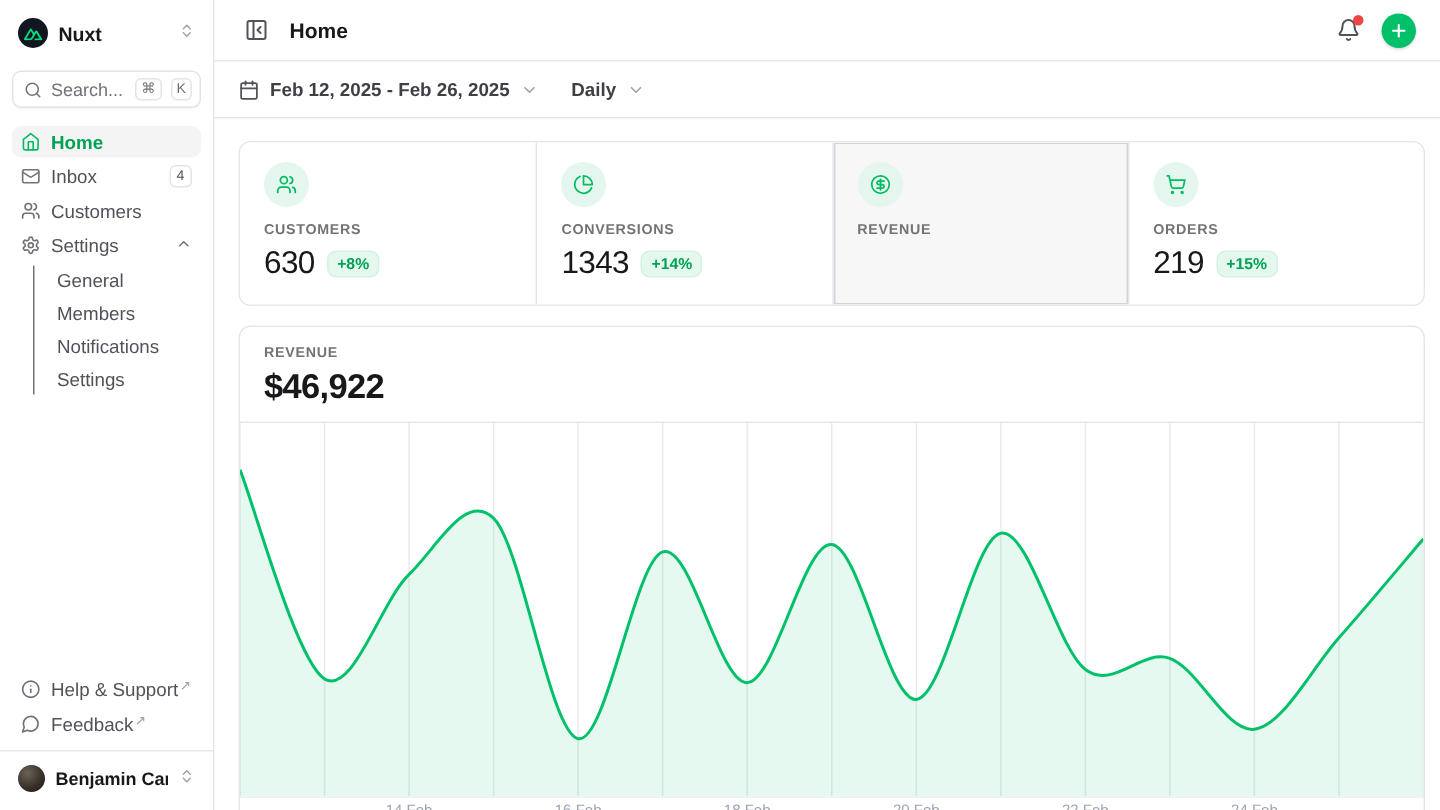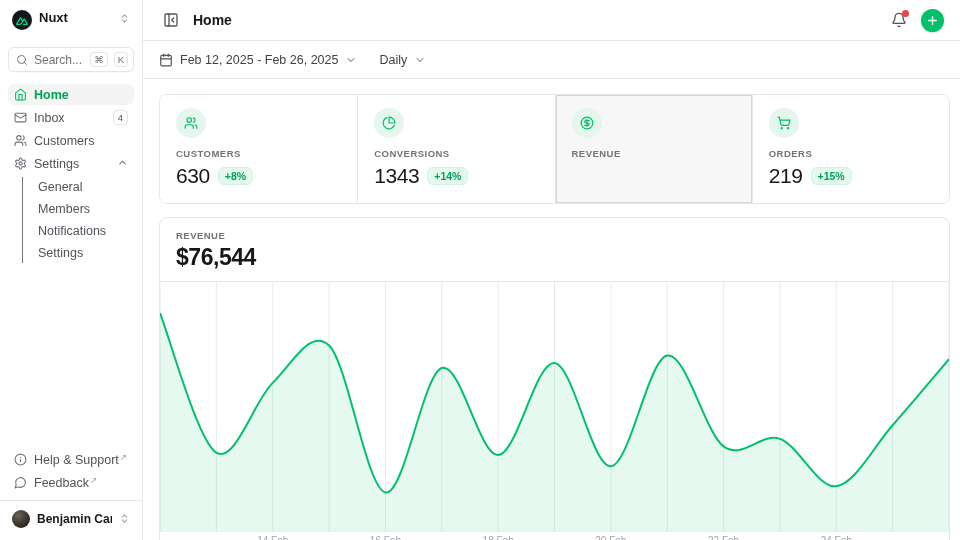--- a/index.html
+++ b/index.html
@@ -3,21 +3,21 @@
 <meta charset="utf-8">
 <style>
   * { margin:0; padding:0; box-sizing:border-box; }
   html,body { width:960px; height:540px; overflow:hidden; background:#fff;
     font-family:"Liberation Sans","DejaVu Sans",sans-serif; color:#18181B; }
   .app { display:flex; width:960px; height:540px; }
 
   
   .sidebar { width:143px; min-width:143px; border-right:1px solid #E5E7EB;
     display:flex; flex-direction:column; padding:10px 8px 6px; background:#fff; }
-  .ws-row { display:flex; gap:7px; height:24px; padding:0 4px;
+  .ws-row { display:flex; align-items:center; gap:7px; height:24px; padding:0 4px;
     border-radius:6px; cursor:pointer; }
   .ws-logo { width:20px; height:20px; border-radius:50%; background:#11161F;
     display:flex; align-items:center; justify-content:center; flex:none; }
   .ws-logo svg { width:12px; height:10px; }
   .ws-name { font-size:13px; font-weight:700; flex:1; }
   .updown { color:#9CA3AF; }
   .updown svg { width:11px; height:11px; }
 
   .search-box { margin:13px 0 12px; height:25px; border:1px solid #E4E4E7; border-radius:6px;
     display:flex; align-items:center; gap:6px; padding:0 5px 0 7px; background:#fff;
@@ -62,21 +62,21 @@
   .page-title { font-size:14px; font-weight:700; flex:1; }
   .bell-dot { position:absolute; top:2px; right:2px; width:7px; height:7px; border-radius:50%; }
   .plus-btn { width:23px; height:23px; border-radius:50%; border:none; cursor:pointer;
     display:flex; align-items:center; justify-content:center; color:#fff;
     box-shadow:0 1px 2px rgba(0,0,0,.15); }
   .plus-btn svg { width:13px; height:13px; }
 
   .toolbar { height:38px; border-bottom:1px solid #E5E7EB; display:flex; align-items:center;
     padding:0 16px; gap:22px; }
   .tb-btn { display:flex; align-items:center; gap:7px; background:none; border:none;
-    font-size:12.5px; font-weight:400; color:#3F3F46; cursor:pointer; font-family:inherit; }
+    font-size:12.5px; font-weight:700; color:#3F3F46; cursor:pointer; font-family:inherit; }
   .tb-btn svg.lead { width:14px; height:14px; color:#52525B; }
   .tb-btn svg.caret { width:12px; height:12px; color:#9CA3AF; }
 
   .content { flex:1; padding:15px 10px 0 16px; overflow:hidden; }
 
   
   .stats { display:grid; grid-template-columns:repeat(4,1fr); border:1px solid #E5E7EB;
     border-radius:8px; overflow:hidden; background:#fff; }
   .stat-card { padding:13px 16px 15px; cursor:pointer; background:#fff; }
   .stat-card + .stat-card { border-left:1px solid #E5E7EB; }
@@ -319,21 +319,21 @@
           <div class="stat-value-row">
             <span class="stat-value">219</span>
             <span class="delta-badge">+15%</span>
           </div>
         </div>
       </section>
 
       <section class="chart-card">
         <div class="chart-head">
           <div class="chart-label">REVENUE</div>
-          <div class="chart-value">$76,544</div>
+          <div class="chart-value">$46,922</div>
         </div>
         <div class="chart-plot">
           <svg viewBox="0 0 788 250" preserveAspectRatio="none">
               <line x1="0.0" y1="0" x2="0.0" y2="250" stroke="#E8EAED" stroke-width="1"></line>
               <line x1="56.3" y1="0" x2="56.3" y2="250" stroke="#E8EAED" stroke-width="1"></line>
               <line x1="112.6" y1="0" x2="112.6" y2="250" stroke="#E8EAED" stroke-width="1"></line>
               <line x1="168.9" y1="0" x2="168.9" y2="250" stroke="#E8EAED" stroke-width="1"></line>
               <line x1="225.1" y1="0" x2="225.1" y2="250" stroke="#E8EAED" stroke-width="1"></line>
               <line x1="281.4" y1="0" x2="281.4" y2="250" stroke="#E8EAED" stroke-width="1"></line>
               <line x1="337.7" y1="0" x2="337.7" y2="250" stroke="#E8EAED" stroke-width="1"></line>

